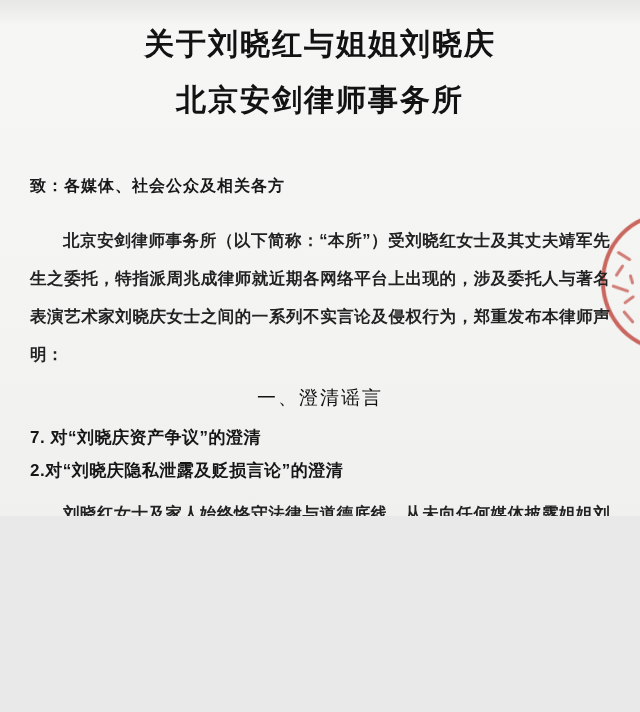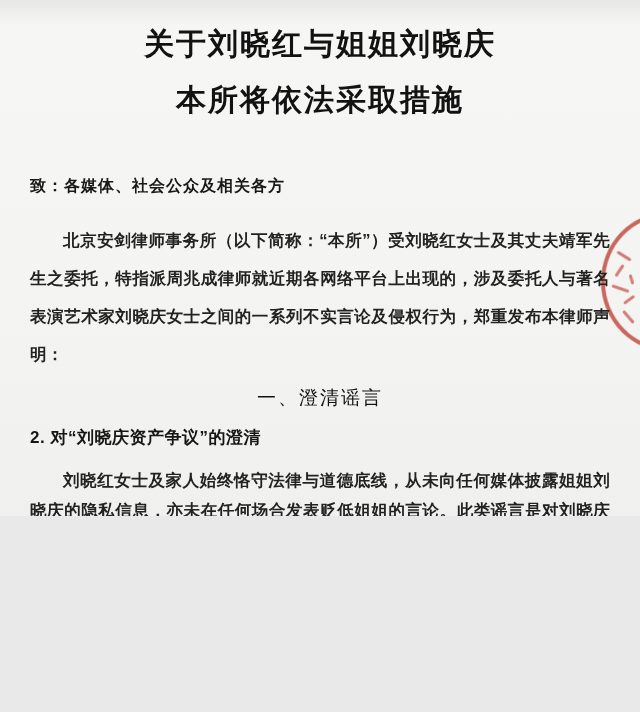--- a/index.html
+++ b/index.html
@@ -119,28 +119,29 @@
     <div class="m m2"></div>
     <div class="m m3"></div>
     <div class="m m4"></div>
     <div class="m m5"></div>
     <div class="m m6"></div>
   </div>
 
   <div class="inner">
 
     <h1 class="title">关于刘晓红与姐姐刘晓庆</h1>
-    <h1 class="title second">本所将依法采取措施</h1>
+    <h1 class="title second">北京安剑律师事务所</h1>
 
     <p class="salutation">致：各媒体、社会公众及相关各方</p>
 
     <p class="para indent intro">北京安剑律师事务所（以下简称：“本所”）受刘晓红女士及其丈夫靖军先生之委托，特指派周兆成律师就近期各网络平台上出现的，涉及委托人与著名表演艺术家刘晓庆女士之间的一系列不实言论及侵权行为，郑重发布本律师声明：</p>
 
     <h2 class="h2-center">一、澄清谣言</h2>
 
-    <h3 class="h3">2. 对“刘晓庆资产争议”的澄清</h3>
+    <h3 class="h3">7. 对“刘晓庆资产争议”的澄清</h3>
 
 
+    <h3 class="h3 h3-2">2.对“刘晓庆隐私泄露及贬损言论”的澄清</h3>
 
     <p class="para indent para2"><span>刘晓红女士及家人始终恪守法律与道德底线，从未向任何媒体披露姐姐刘晓庆的隐私信息，亦未在任何场合发表贬低姐姐的言论。此类谣言是对刘晓庆女士与委托人关系的蓄意挑唆，也是对刘晓红女士的恶意中伤和诽谤。</span><span class="u">相反，刘晓红女士始终以姐姐刘晓庆的艺术成就为自豪，对姐姐刘晓庆的演艺才华心怀敬意，对姐姐刘晓庆对家庭的无私付出一直心怀感恩。</span></p>
 
   </div>
 </div>
 
 </body></html>

